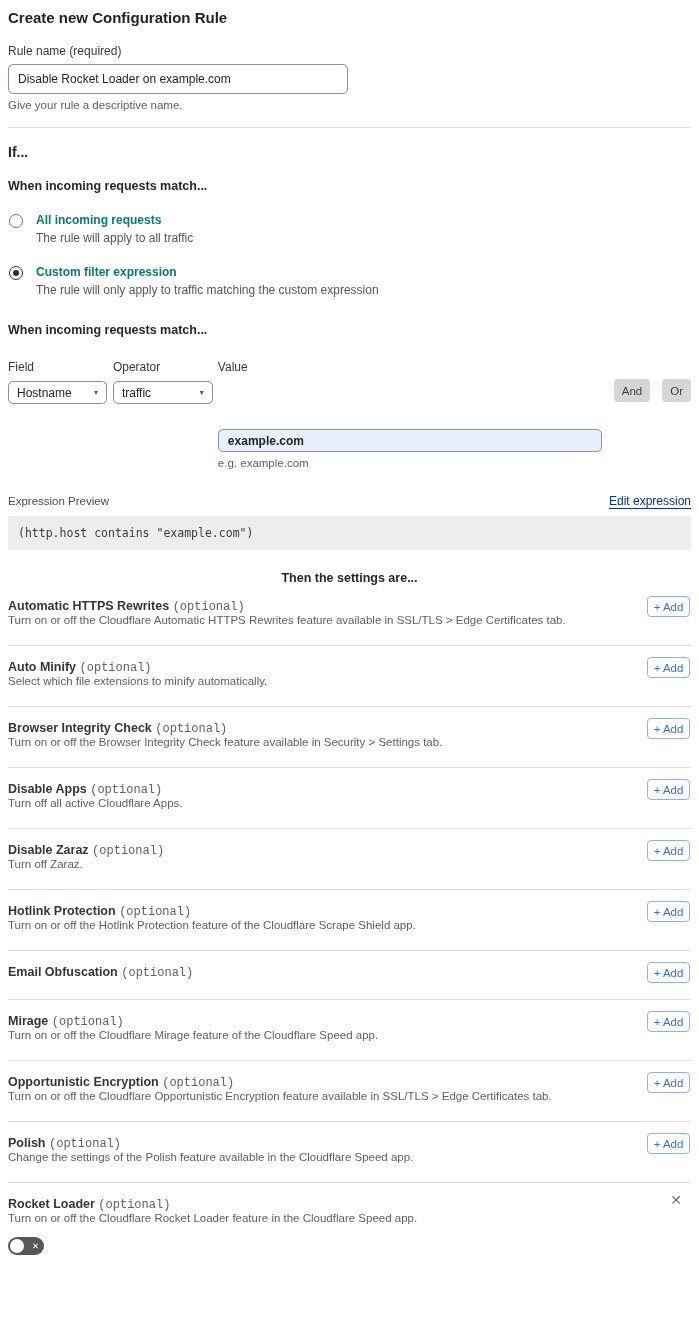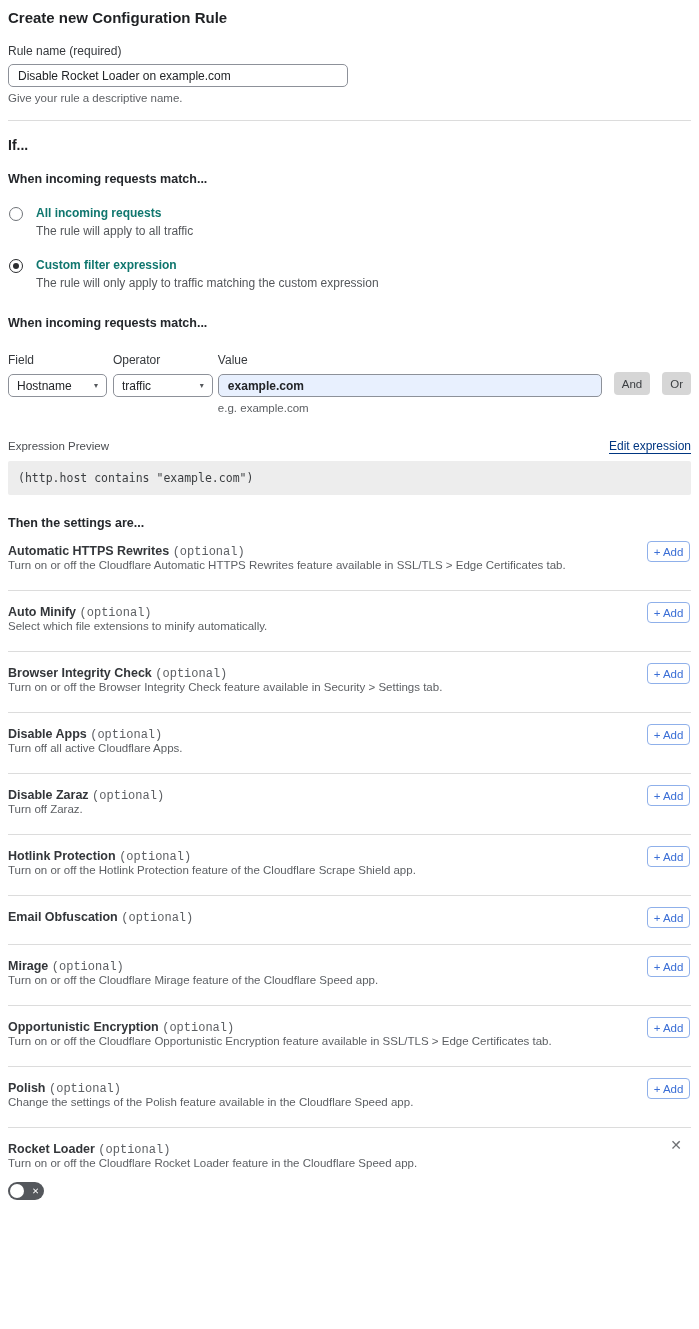--- a/index.html
+++ b/index.html
@@ -8,21 +8,21 @@
     width: 699px; height: 1329px; overflow: hidden;
     font-family: "Liberation Sans", sans-serif;
     color: #232528;
   }
   .container { padding: 9px 8px 0 8px; width: 699px; }
 
   h1.page-title { font-size: 15px; font-weight: bold; color: #1f2124; margin-bottom: 18px; }
 
   .field-label { font-size: 12px; color: #36393d; margin-bottom: 6px; }
   .rule-name-input {
-    width: 340px; height: 23px; border: 1px solid #8d9199; border-radius: 5px;
+    width: 340px; height: 30px; border: 1px solid #8d9199; border-radius: 5px;
     padding: 0 9px; font-size: 12px; font-family: "Liberation Sans", sans-serif; color: #232528;
     background: #fff; outline: none;
   }
   .help-text { font-size: 11.5px; color: #5c5f63; margin-top: 5px; }
 
   .divider { border: none; border-top: 1px solid #dcdcdc; margin-top: 16px; }
 
   .if-heading { font-size: 14px; font-weight: bold; margin-top: 16px; color: #1f2124; }
   .sub-heading { font-size: 12.5px; font-weight: bold; margin-top: 19px; color: #25282c; }
 
@@ -46,42 +46,42 @@
     display: flex; align-items: center; justify-content: space-between;
     padding: 0 8px; font-size: 12px; color: #232528; cursor: pointer;
   }
   .select-caret { font-size: 8px; color: #55585c; }
   .col-field { width: 100px; margin-right: 6px; }
   .col-operator { width: 101px; margin-right: 5px; }
   .col-value { width: 388px; margin-right: 12px; }
   .value-input {
     width: 100%; height: 23px; border: 1px solid #8d9199; border-radius: 5px;
     background: #e8f0fe; padding: 0 9px; font-size: 12px; font-weight: bold; color: #232528;
-    font-family: "Liberation Sans", sans-serif; outline: none;
+    font-family: "Liberation Sans", sans-serif; outline: none; margin-top: 48px;
   }
   .conj-btn {
     height: 23px; padding: 0 8px; background: #d6d6d6; border: none; border-radius: 4px;
     font-size: 11.5px; color: #3c3f42; font-family: "Liberation Sans", sans-serif; cursor: pointer;
     margin-top: 19px;
   }
   .conj-btn.and { margin-right: 12px; }
 
   .expr-row { margin-top: 25px; display: flex; justify-content: space-between; align-items: baseline; }
   .expr-label { font-size: 11.5px; color: #4a4d51; }
   .edit-link {
     font-size: 12px; color: #003681; text-decoration: none; border-bottom: 1px solid #003681;
     cursor: pointer;
   }
   .expr-box {
     margin-top: 7px; height: 34px; background: #ededed; border-radius: 2px;
     display: flex; align-items: center; padding: 0 10px;
     font-family: "DejaVu Sans Mono", monospace; font-size: 11.5px; color: #3a3d40;
   }
 
-  .then-heading { font-size: 12.5px; font-weight: bold; margin-top: 21px; color: #25282c; }
+  .then-heading { font-size: 12.5px; font-weight: bold; margin-top: 21px; color: #25282c; text-align: center; }
 
   .setting-row { position: relative; padding: 14px 0 19px 0; border-bottom: 1px solid #dcdcdc; }
   .setting-title { font-size: 12.5px; }
   .setting-name { font-weight: bold; color: #33363a; }
   .setting-optional { color: #5c5f63; font-weight: normal; font-size: 12px; font-family: Liberation Mono, monospace; }
   .setting-desc { font-size: 11.5px; color: #5c5f63; }
   .add-btn {
     position: absolute; right: 1px; top: 11px;
     width: 43px; height: 21px; background: #fff; border: 1px solid #8fb0ea; border-radius: 4px;
     color: #3b6fd6; font-size: 11.5px; font-family: "Liberation Sans", sans-serif; cursor: pointer;

